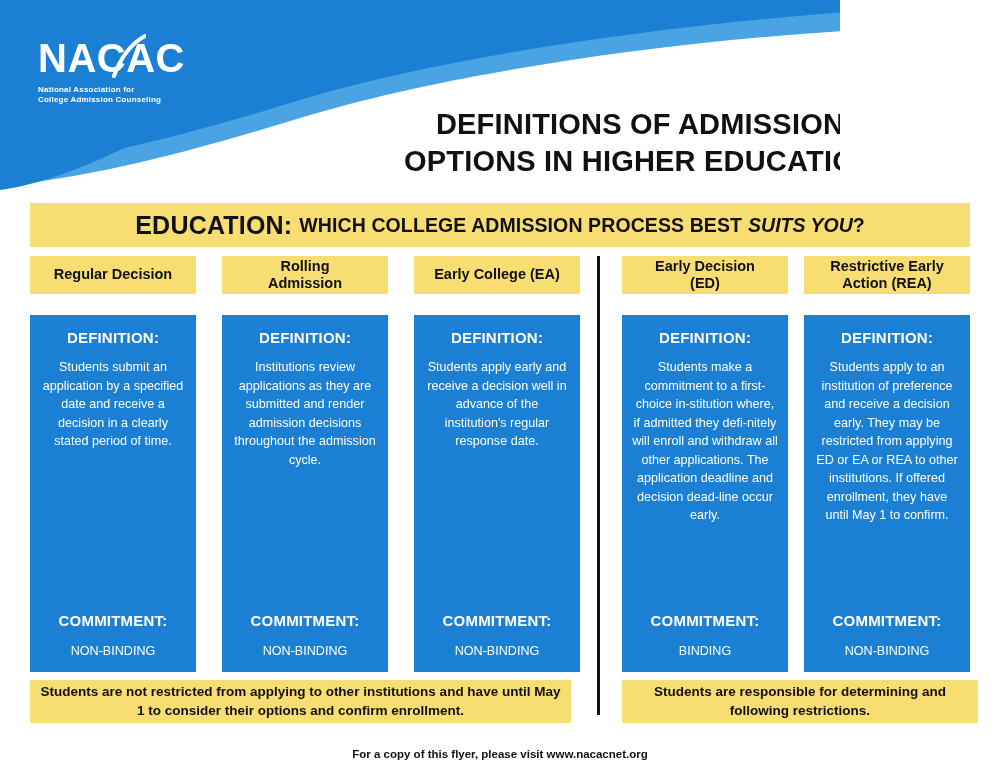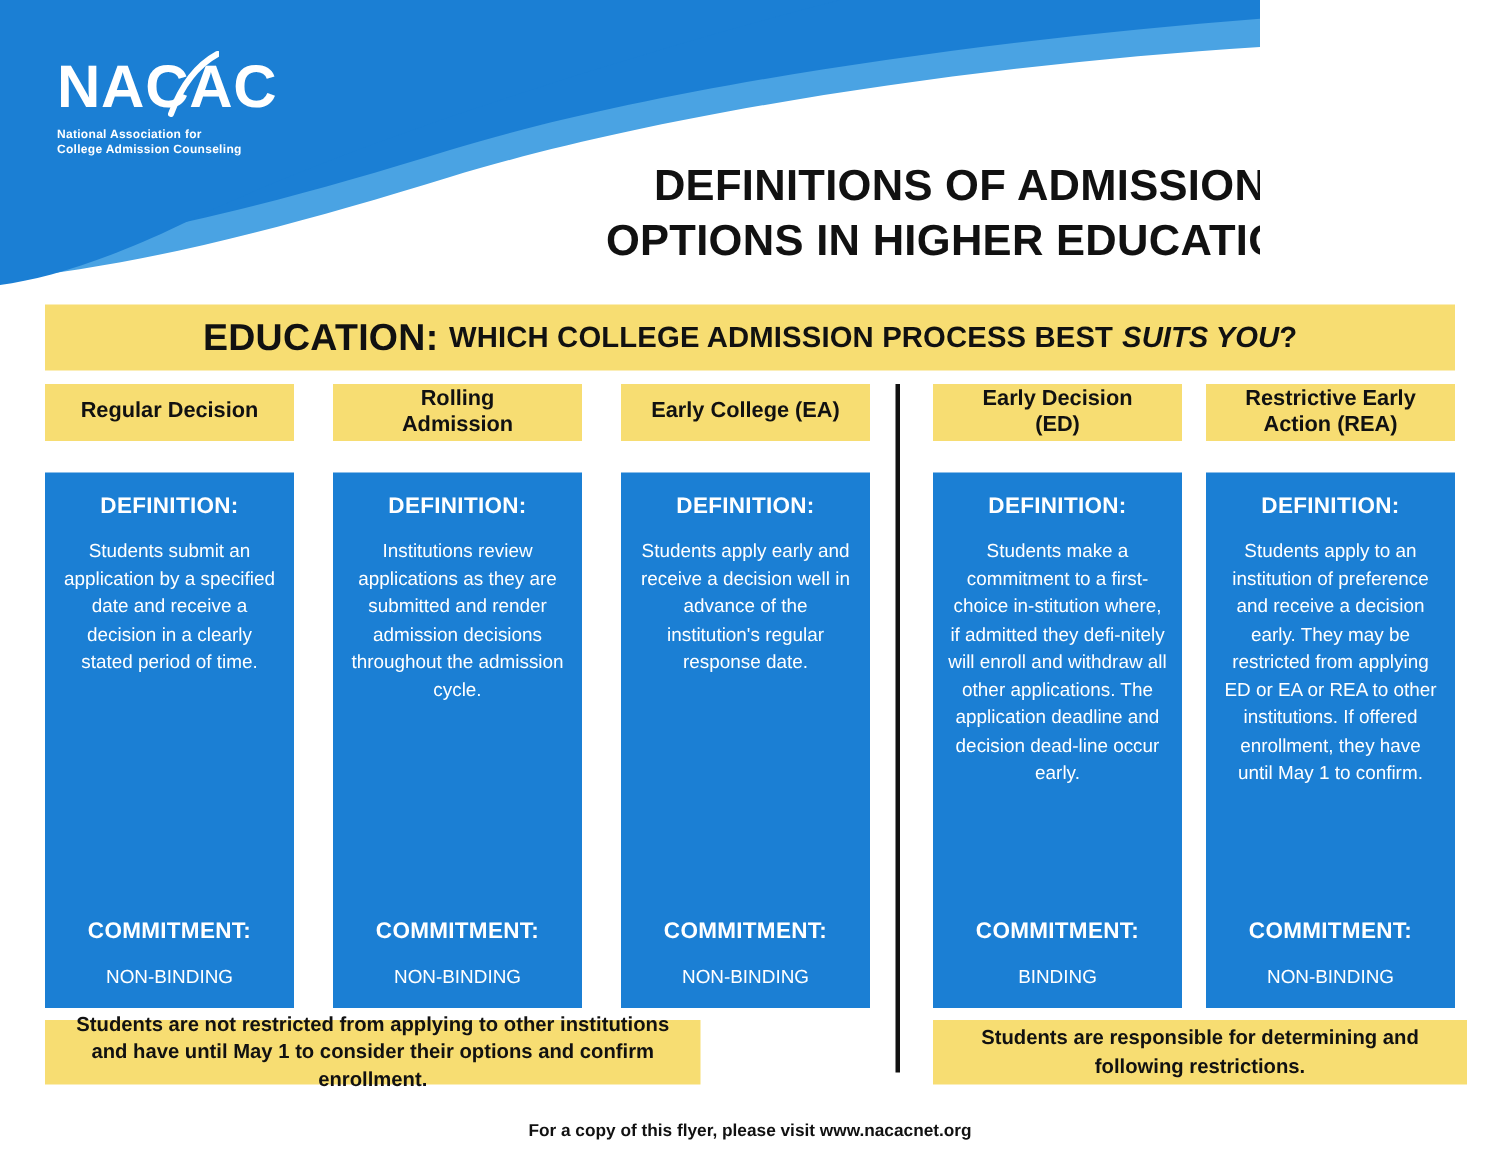--- a/index.html
+++ b/index.html
@@ -197,21 +197,21 @@
     text-align: center;
     display: flex;
     align-items: center;
     justify-content: center;
     padding: 0 10px;
     box-sizing: border-box;
   }
   .note-left {
     left: 30px;
     top: 680px;
-    width: 437px;
+    width: 541px;
     height: 43px;
   }
   .note-right {
     left: 622px;
     top: 680px;
     width: 356px;
     height: 43px;
   }
   .footer-line {
     position: absolute;

